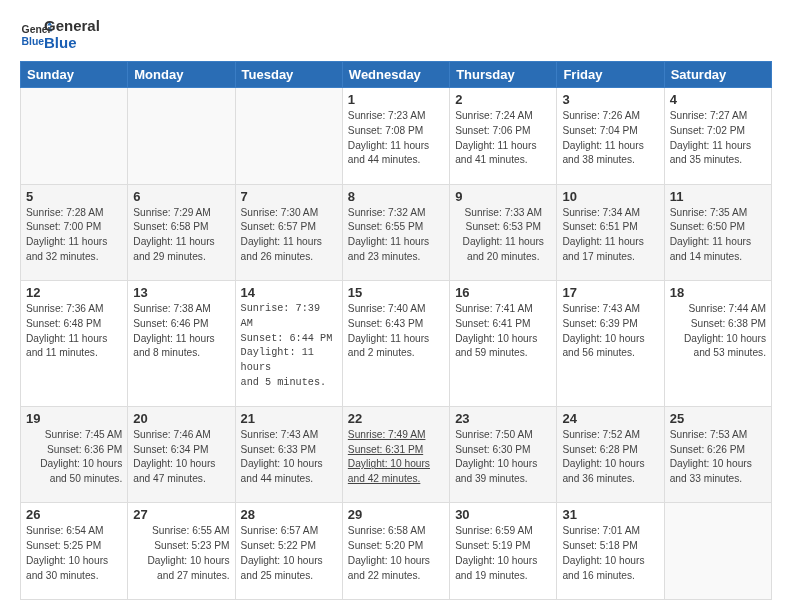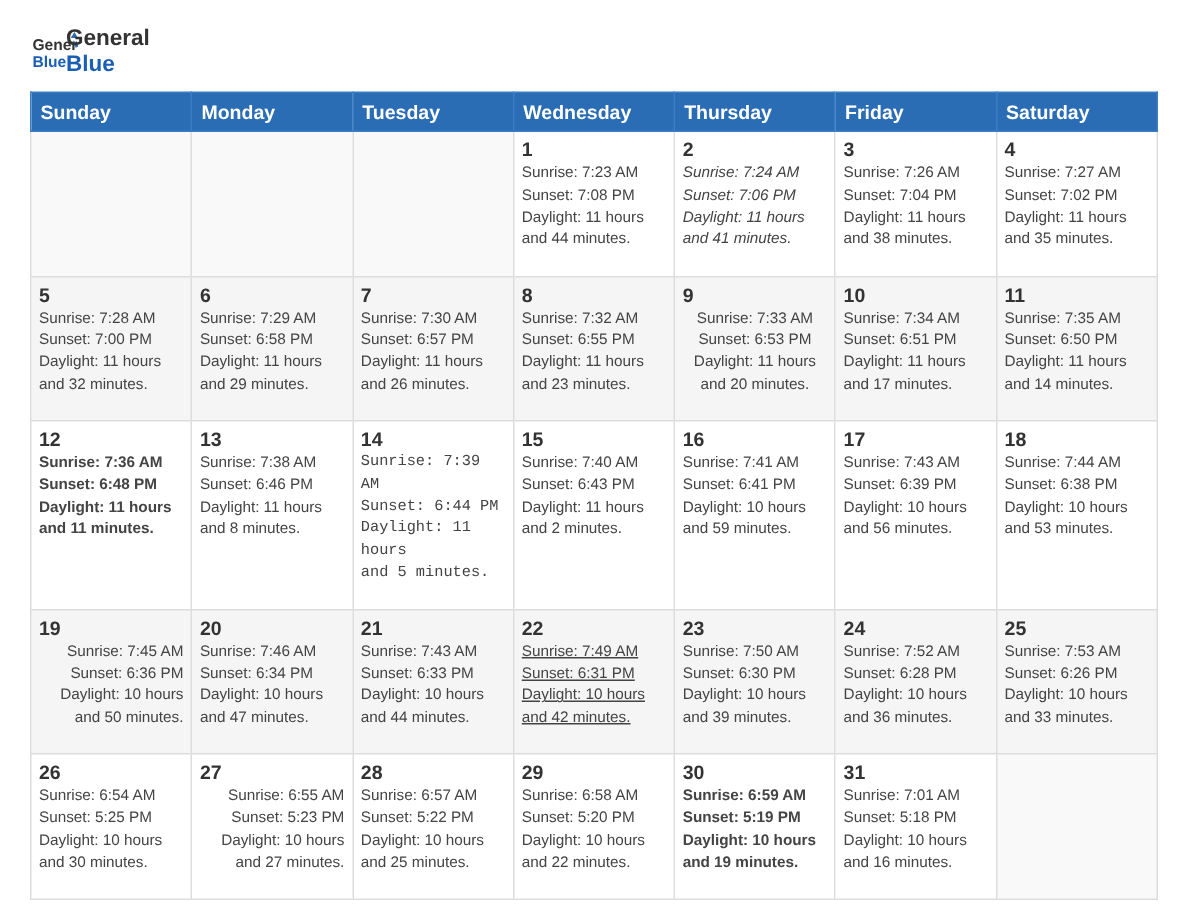--- a/index.html
+++ b/index.html
@@ -131,21 +131,21 @@
           <td class="empty-cell"></td>
           <td>
             <span class="day-num">1</span>
             <div class="day-info" style="white-space: pre-line;">Sunrise: 7:23 AM
 Sunset: 7:08 PM
 Daylight: 11 hours
 and 44 minutes.</div>
           </td>
           <td>
             <span class="day-num">2</span>
-            <div class="day-info" style="white-space: pre-line; font-style: italic;">Sunrise: 7:24 AM
+            <div class="day-info" style="white-space: pre-line;">Sunrise: 7:24 AM
 Sunset: 7:06 PM
 Daylight: 11 hours
 and 41 minutes.</div>
           </td>
           <td>
             <span class="day-num">3</span>
             <div class="day-info" style="white-space: pre-line;">Sunrise: 7:26 AM
 Sunset: 7:04 PM
 Daylight: 11 hours
 and 38 minutes.</div>
@@ -205,21 +205,21 @@
             <span class="day-num">11</span>
             <div class="day-info" style="white-space: pre-line;">Sunrise: 7:35 AM
 Sunset: 6:50 PM
 Daylight: 11 hours
 and 14 minutes.</div>
           </td>
         </tr>
         <tr>
           <td>
             <span class="day-num">12</span>
-            <div class="day-info" style="white-space: pre-line; font-weight: bold;">Sunrise: 7:36 AM
+            <div class="day-info" style="white-space: pre-line;">Sunrise: 7:36 AM
 Sunset: 6:48 PM
 Daylight: 11 hours
 and 11 minutes.</div>
           </td>
           <td>
             <span class="day-num">13</span>
             <div class="day-info" style="white-space: pre-line;">Sunrise: 7:38 AM
 Sunset: 6:46 PM
 Daylight: 11 hours
 and 8 minutes.</div>
@@ -247,21 +247,21 @@
           </td>
           <td>
             <span class="day-num">17</span>
             <div class="day-info" style="white-space: pre-line;">Sunrise: 7:43 AM
 Sunset: 6:39 PM
 Daylight: 10 hours
 and 56 minutes.</div>
           </td>
           <td>
             <span class="day-num">18</span>
-            <div class="day-info" style="white-space: pre-line;">Sunrise: 7:44 AM
+            <div class="day-info" style="white-space: pre-line; text-align: right;">Sunrise: 7:44 AM
 Sunset: 6:38 PM
 Daylight: 10 hours
 and 53 minutes.</div>
           </td>
         </tr>
         <tr>
           <td>
             <span class="day-num">19</span>
             <div class="day-info" style="white-space: pre-line; text-align: right;">Sunrise: 7:45 AM
 Sunset: 6:36 PM
@@ -335,21 +335,21 @@
           </td>
           <td>
             <span class="day-num">29</span>
             <div class="day-info" style="white-space: pre-line;">Sunrise: 6:58 AM
 Sunset: 5:20 PM
 Daylight: 10 hours
 and 22 minutes.</div>
           </td>
           <td>
             <span class="day-num">30</span>
-            <div class="day-info" style="white-space: pre-line; font-weight: bold;">Sunrise: 6:59 AM
+            <div class="day-info" style="white-space: pre-line;">Sunrise: 6:59 AM
 Sunset: 5:19 PM
 Daylight: 10 hours
 and 19 minutes.</div>
           </td>
           <td>
             <span class="day-num">31</span>
             <div class="day-info" style="white-space: pre-line;">Sunrise: 7:01 AM
 Sunset: 5:18 PM
 Daylight: 10 hours
 and 16 minutes.</div>

